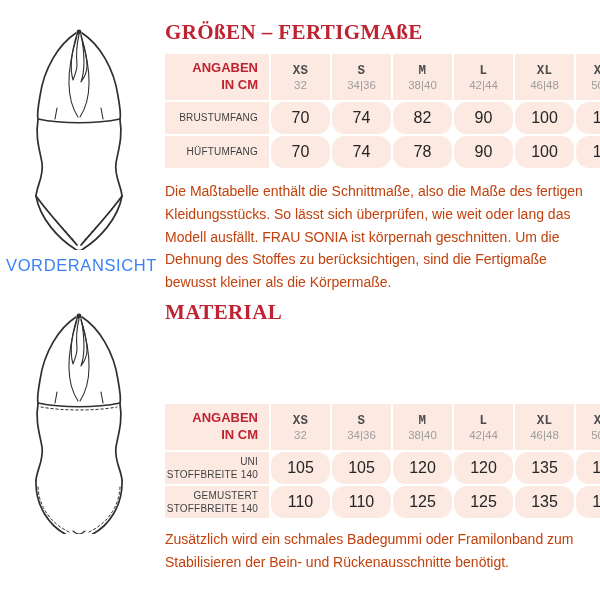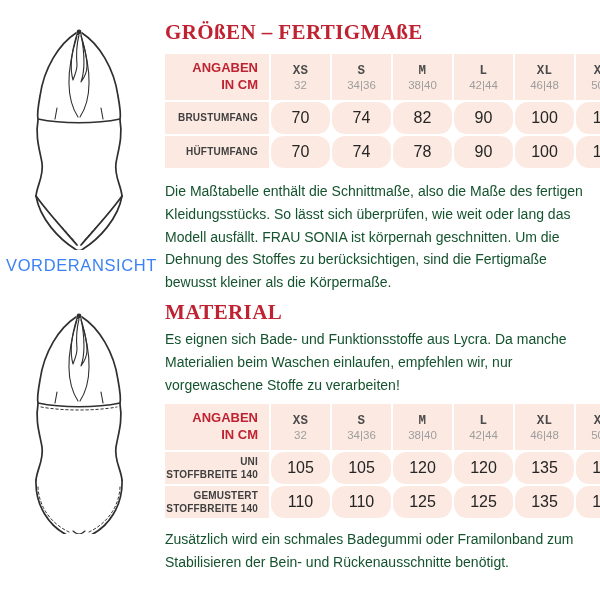--- a/index.html
+++ b/index.html
@@ -22,39 +22,39 @@
   .content{position:absolute;left:165px;top:0;width:430px;height:600px;}
   .sec-title{
     position:absolute;left:0;margin:0;
     font-family:"Liberation Serif", serif;font-weight:700;
     font-size:21px;letter-spacing:0.4px;color:#bf2231;
   }
   .title-sizes{top:20px;}
   .title-material{top:300px;}
   .body-text{
     position:absolute;left:0;width:430px;margin:0;
-    font-size:14px;line-height:22.8px;color:#14532d;
+    font-size:14px;line-height:22.8px;color:#c2410c;
   }
   .p-sizes{top:180px;}
   .p-material{top:328px;}
   .p-footer{top:528px;}
   
   .mtable{
     position:absolute;left:0;width:470px;
     display:grid;grid-template-columns:104px repeat(6,1fr);
     grid-template-rows:46px 32px 32px;gap:2px;
   }
   .table-sizes{top:54px;}
   .table-material{top:404px;}
   .cell{background:#fceae2;display:flex;flex-direction:column;align-items:center;justify-content:center;}
   .cell.lab{align-items:flex-end;padding-right:11px;box-sizing:border-box;text-align:right;}
   .hlabel-line{color:#bf2231;font-weight:700;font-size:13px;line-height:1.3;}
   .sz{font-size:12.5px;font-weight:700;letter-spacing:.3px;color:#4b4b4b;font-family:Liberation Mono, monospace;}
   .rg{font-size:11.5px;color:#9d9d9d;margin-top:1px;}
-  .rlabel{font-size:10px;font-weight:700;letter-spacing:.2px;color:#3f3f3f;line-height:1.35;}
+  .rlabel{font-size:10px;font-weight:400;letter-spacing:.2px;color:#3f3f3f;line-height:1.35;}
   .val{font-size:16px;color:#252525;border-radius:13px;}
   
   .draw path{fill:none;stroke:#2f2f2f;stroke-width:1.7;stroke-linecap:round;stroke-linejoin:round;}
   .draw path.thin{stroke-width:1.1;}
   .draw path.dash{stroke-width:1;stroke-dasharray:2.4 2.6;}
   .draw circle{fill:#2f2f2f;}
 </style>
 </head>
 <body>
 
@@ -167,21 +167,20 @@
       <div class="cell val">78</div>
       <div class="cell val">90</div>
       <div class="cell val">100</div>
       <div class="cell val">110</div>
     </div>
 
     <p class="body-text p-sizes">Die Maßtabelle enthält die Schnittmaße, also die Maße des fertigen Kleidungsstücks. So lässt sich überprüfen, wie weit oder lang das Modell ausfällt. FRAU SONIA ist körpernah geschnitten. Um die Dehnung des Stoffes zu berücksichtigen, sind die Fertigmaße bewusst kleiner als die Körpermaße.</p>
 
     <h2 class="sec-title title-material">MATERIAL</h2>
 
-    <p class="body-text p-material">Es eignen sich Bade- und Funktionsstoffe aus Lycra. Da manche Materialien beim Waschen einlaufen, empfehlen wir, nur vorgewaschene Stoffe zu verarbeiten!</p>
 
     <div class="mtable table-material">
       <div class="cell lab">
         <span class="hlabel-line">ANGABEN</span>
         <span class="hlabel-line">IN CM</span>
       </div>
       <div class="cell">
         <span class="sz">XS</span>
           <span class="rg">32</span>
       </div>

